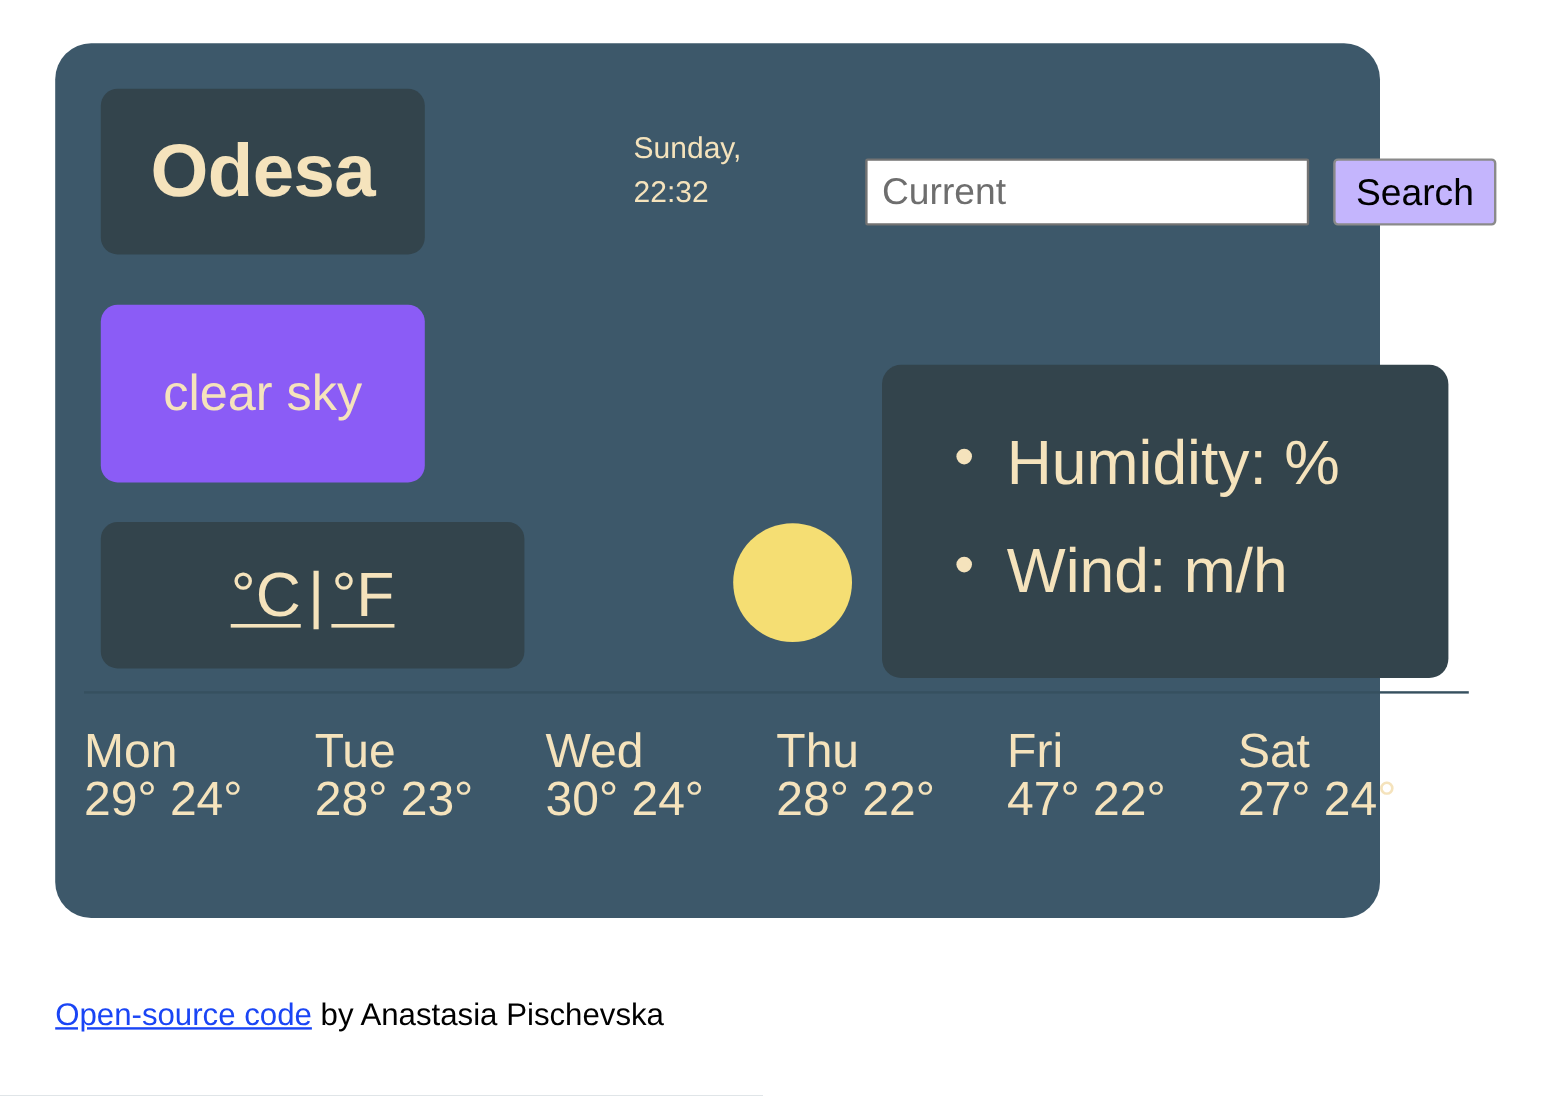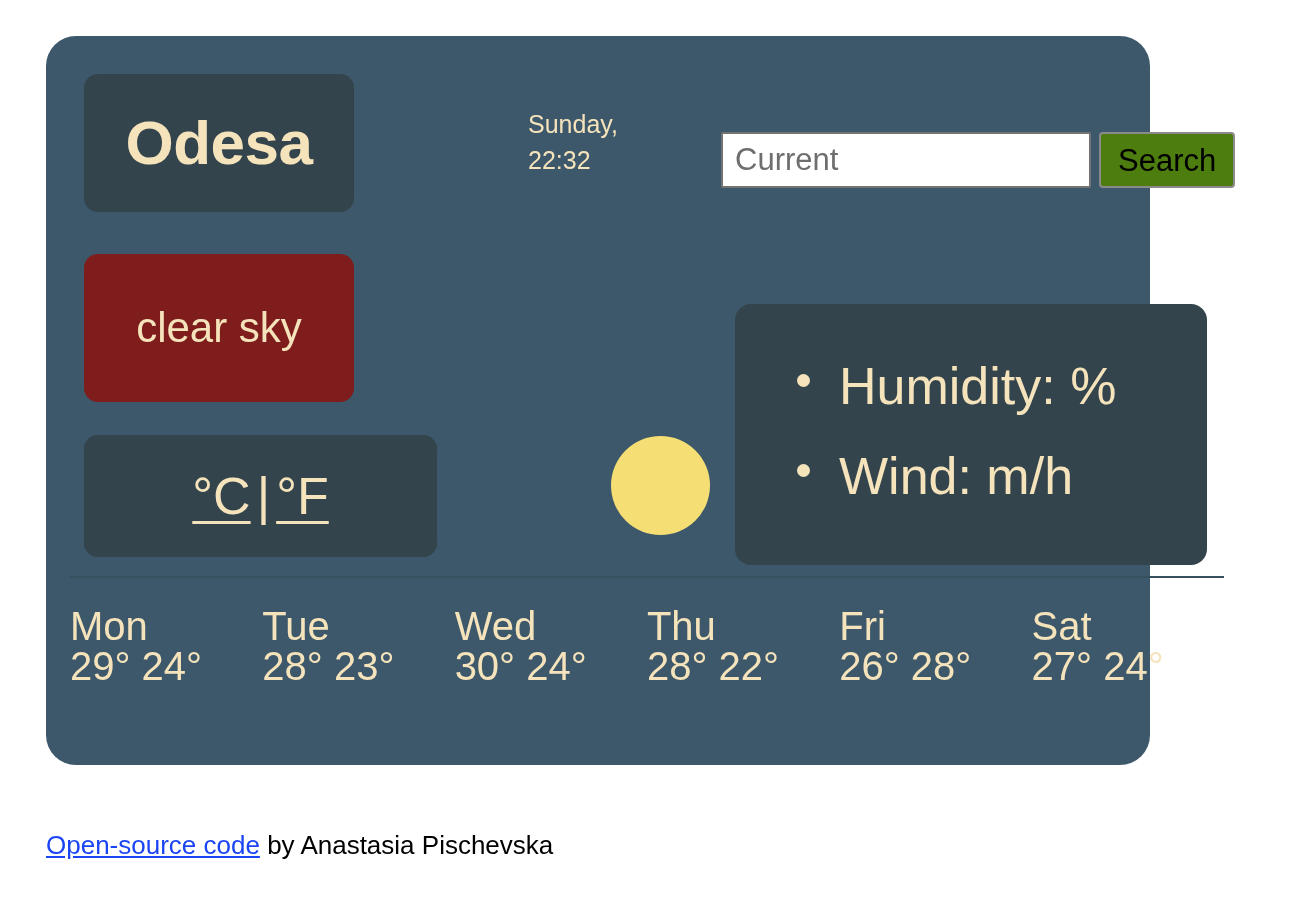--- a/index.html
+++ b/index.html
@@ -69,21 +69,21 @@
     font-size: 25px;
     line-height: 1.45;
   }
 
   .search-form {
     position: absolute;
     left: 637px;
     top: 58px;
     display: flex;
     align-items: flex-start;
-    gap: 8px;
+    gap: 20px;
   }
 
   .search-input {
     width: 370px;
     height: 56px;
     box-sizing: border-box;
     background: #ffffff;
     border: 2px solid #737373;
     border-radius: 2px;
     padding: 0 12px;
@@ -93,21 +93,21 @@
     outline: none;
   }
   .search-input::placeholder {
     color: #6e6e6e;
     opacity: 1;
   }
 
   .search-button {
     height: 56px;
     box-sizing: border-box;
-    background: #4d7c0f;
+    background: #c4b5fd;
     border: 2px solid #8a8a8a;
     border-radius: 4px;
     padding: 0 17px;
     font-family: "Liberation Sans", sans-serif;
     font-size: 31px;
     color: #000000;
     cursor: pointer;
     line-height: 1;
   }
 
@@ -119,21 +119,21 @@
     right: 38px;
     height: 300px;
   }
 
   .condition-card {
     position: absolute;
     left: 0;
     top: 0;
     width: 270px;
     height: 148px;
-    background: #7f1d1d;
+    background: #8b5cf6;
     border-radius: 14px;
     display: flex;
     align-items: center;
     justify-content: center;
   }
 
   .condition-text {
     color: #f5e3bc;
     font-size: 42px;
     line-height: 1;
@@ -341,21 +341,21 @@
         <div class="day-temps">30° 24°</div>
       </div>
 
       <div class="forecast-day">
         <div class="day-name">Thu</div>
         <div class="day-temps">28° 22°</div>
       </div>
 
       <div class="forecast-day">
         <div class="day-name">Fri</div>
-        <div class="day-temps">26° 28°</div>
+        <div class="day-temps">47° 22°</div>
       </div>
 
       <div class="forecast-day">
         <div class="day-name">Sat</div>
         <div class="day-temps">27° 24°</div>
       </div>
 
     </div>
 
   </div>

